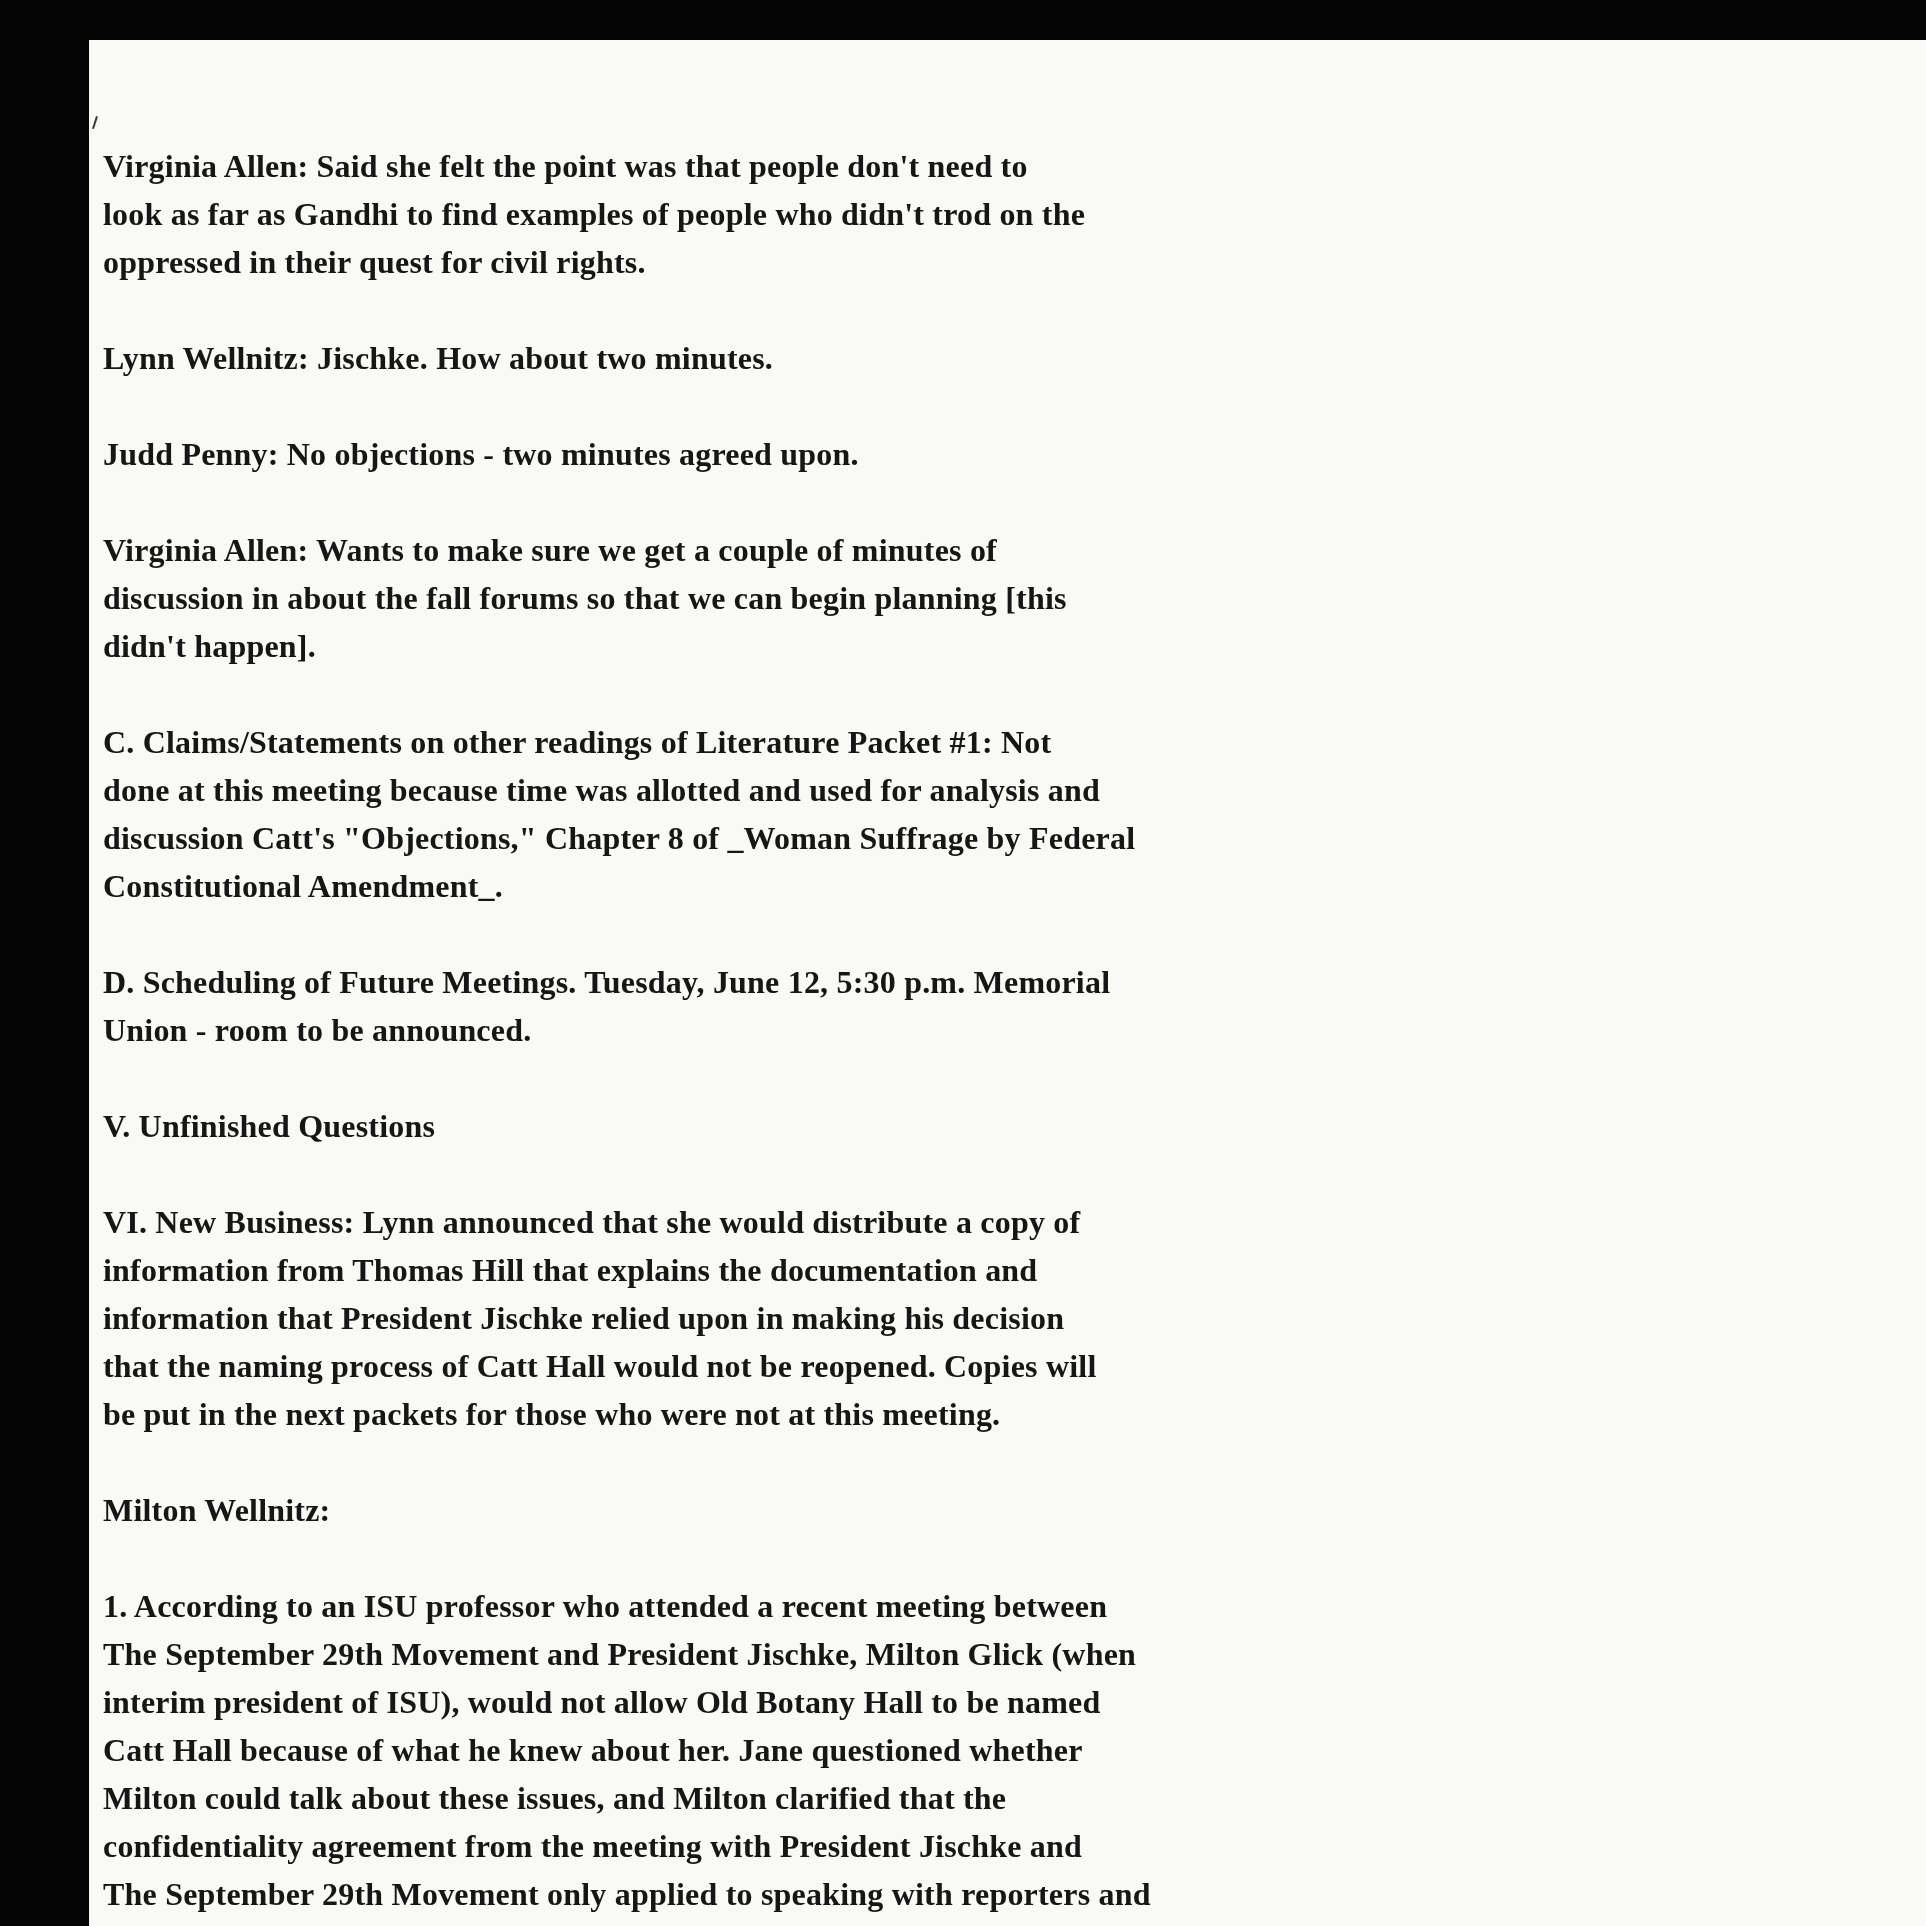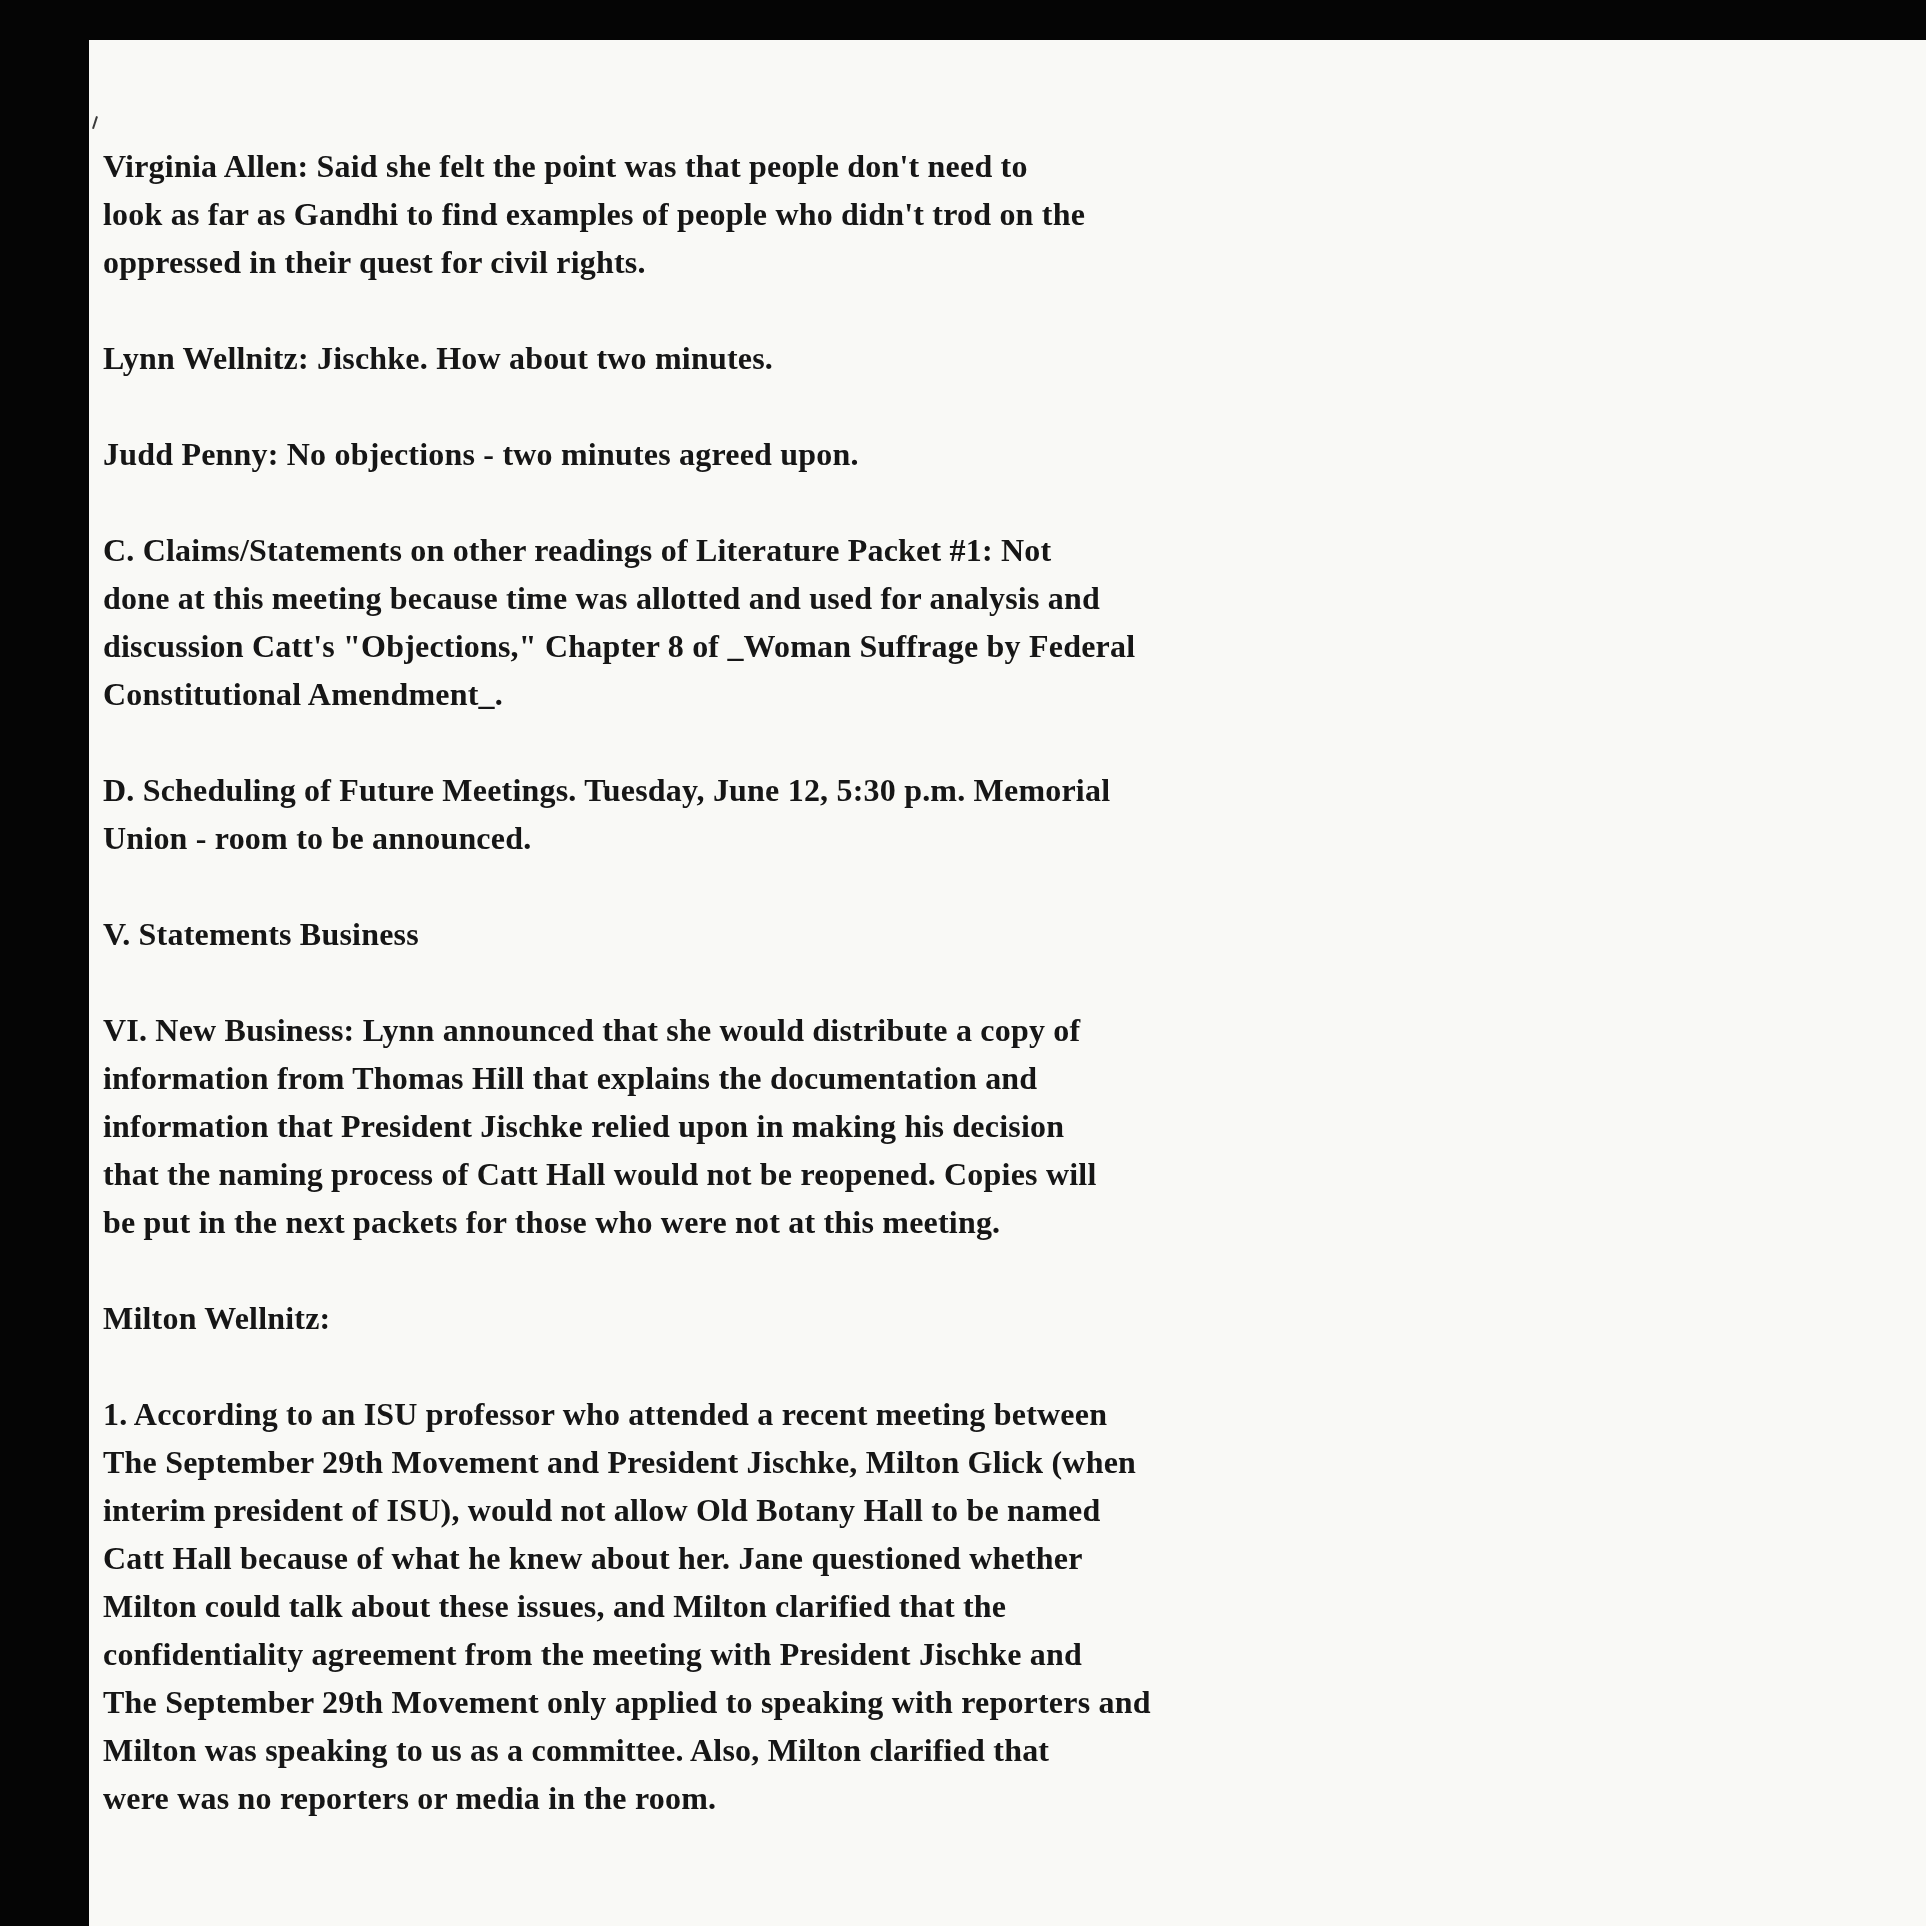--- a/index.html
+++ b/index.html
@@ -61,27 +61,30 @@
 <div class="scan-edge-left"></div>
 
 <div class="scan-artifact-mark"></div>
 
 <div class="page-content">
   <p class="para">Virginia Allen:  Said she felt the point was that people don't need to
 look as far as Gandhi to find examples of people who didn't trod on the
 oppressed in their quest for civil rights.</p>
   <p class="para">Lynn Wellnitz:  Jischke.  How about two minutes.</p>
   <p class="para">Judd Penny:  No objections - two minutes agreed upon.</p>
+  <p class="para">Virginia Allen:  Wants to make sure we get a couple of minutes of
+discussion in about the fall forums so that we can begin planning [this
+didn't happen].</p>
   <p class="para">C. Claims/Statements on other readings of Literature Packet #1:  Not
 done at this meeting because time was allotted and used for analysis and
 discussion Catt's "Objections," Chapter 8 of _Woman Suffrage by Federal
 Constitutional Amendment_.</p>
   <p class="para">D. Scheduling of Future Meetings.  Tuesday, June 12, 5:30 p.m. Memorial
 Union  - room to be announced.</p>
-  <p class="para">V. Statements Business</p>
+  <p class="para">V. Unfinished Questions</p>
   <p class="para">VI. New Business:  Lynn announced that she would distribute a copy of
 information from Thomas Hill that explains the documentation and
 information that President Jischke relied upon in making his decision
 that the naming process of Catt Hall would not be reopened.  Copies will
 be put in the next packets for those who were not at this meeting.</p>
   <p class="para">Milton Wellnitz:</p>
   <p class="para">1.  According to an ISU professor who attended a recent meeting between
 The September 29th Movement and President Jischke, Milton Glick (when
 interim president of ISU), would not allow Old Botany Hall to be named
 Catt Hall because of what he knew about her.   Jane questioned whether

